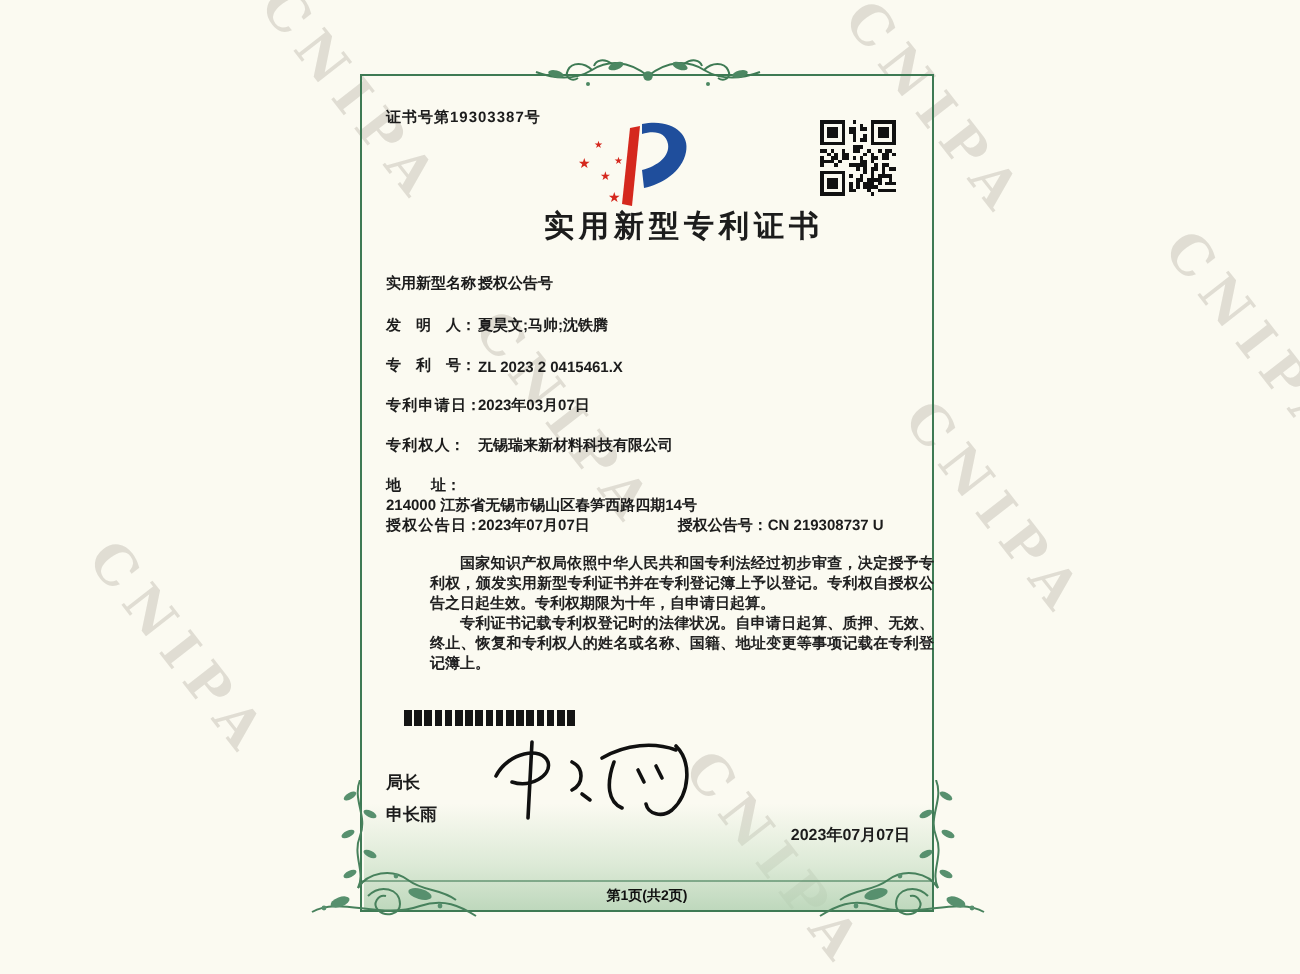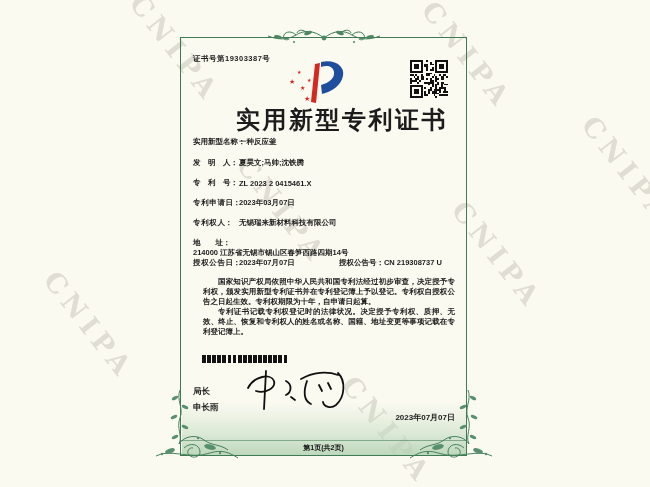--- a/index.html
+++ b/index.html
@@ -9,26 +9,26 @@
   .wm{position:absolute;font-family:"DejaVu Serif",serif;font-weight:bold;font-size:27px;
       letter-spacing:6px;color:rgba(167,163,148,0.32);transform:rotate(52deg);
       transform-origin:left top;white-space:nowrap;pointer-events:none;}
   .frame{position:absolute;left:180px;top:37px;width:287px;height:419px;
          border:1.5px solid #3e7a54;box-sizing:border-box;}
   .grad-band{position:absolute;left:182px;top:402px;width:284px;height:54px;
              background:linear-gradient(to bottom,rgba(206,227,203,0) 0%,
              rgba(197,221,194,0.55) 55%,rgba(178,209,178,0.85) 100%);}
   .cert-no{position:absolute;left:193px;top:54px;font-size:7.5px;font-weight:bold;letter-spacing:0.5px;}
   .title{position:absolute;left:180px;top:104px;width:324px;text-align:center;
-         font-size:24px;font-weight:bold;letter-spacing:2.5px;}
+         font-size:15px;font-weight:bold;letter-spacing:2.5px;}
   .field{position:absolute;left:193px;display:flex;align-items:baseline;font-size:7.5px;}
   .field .lbl{display:inline-block;width:46px;font-weight:bold;white-space:pre;flex:none;}
   .field .val{font-weight:600;white-space:pre;}
   .grant2{margin-left:44px;display:flex;align-items:baseline;}
-  .paras{position:absolute;left:203px;top:277px;width:252px;
+  .paras{position:absolute;left:215px;top:277px;width:252px;
          font-family:"Liberation Serif",serif;font-size:7.5px;line-height:10px;
          font-weight:600;color:#222;text-align:justify;}
   .paras p{margin:0;text-indent:2em;}
   .barcode{position:absolute;left:202px;top:355px;width:86px;height:8px;
            background:repeating-linear-gradient(90deg,#141414 0 3.8px,rgba(0,0,0,0) 3.8px 5.1px);}
   .director-label{position:absolute;left:193px;top:386px;font-size:8.5px;font-weight:bold;font-family:Liberation Serif, serif;}
   .director-name{position:absolute;left:193px;top:402px;font-size:8.5px;font-weight:bold;font-family:Liberation Mono, monospace;}
   .issue-date{position:absolute;left:355px;top:412px;width:100px;text-align:right;
               font-size:8px;font-weight:bold;}
   .foot-rule{position:absolute;left:181px;top:440px;width:285px;border-top:0.5px solid rgba(62,122,84,0.55);}
@@ -264,21 +264,21 @@
         <rect x="19" y="19" width="1" height="1" fill="#111"></rect>
         <rect x="20" y="19" width="1" height="1" fill="#111"></rect>
         <rect x="14" y="20" width="1" height="1" fill="#111"></rect>
       </svg>
   </div>
 
   <div class="title">实用新型专利证书</div>
 
   <div class="field" style="top:137px;">
     <span class="lbl">实用新型名称：</span>
-    <span class="val">一种反应釜</span>
+    <span class="val">授权公告号</span>
   </div>
   <div class="field" style="top:158px;">
     <span class="lbl">发　明　人：</span>
     <span class="val">夏昊文;马帅;沈铁腾</span>
   </div>
   <div class="field" style="top:178px;align-items:flex-end;">
     <span class="lbl">专　利　号：</span>
     <span class="val">ZL 2023 2 0415461.X</span>
   </div>
   <div class="field" style="top:198px;">
@@ -297,21 +297,21 @@
     <span class="lbl">授 权 公 告 日：</span>
     <span class="val">2023年07月07日</span>
     <span class="grant2">
       <span class="lbl" style="width:auto;">授权公告号：</span>
       <span class="val">CN 219308737 U</span>
     </span>
   </div>
 
   <div class="paras">
     <p>国家知识产权局依照中华人民共和国专利法经过初步审查，决定授予专利权，颁发实用新型专利证书并在专利登记簿上予以登记。专利权自授权公告之日起生效。专利权期限为十年，自申请日起算。</p>
-    <p>专利证书记载专利权登记时的法律状况。决定授予专利权、质押、无效、终止、恢复和专利权人的姓名或名称、国籍、地址变更等事项记载在专利登记簿上。</p>
+    <p>专利证书记载专利权登记时的法律状况。自申请日起算、质押、无效、终止、恢复和专利权人的姓名或名称、国籍、地址变更等事项记载在专利登记簿上。</p>
   </div>
 
   <div class="barcode"></div>
 
   <div class="director-label">局长</div>
   <div class="director-name">申长雨</div>
 
   <div class="abs" style="left:240px;top:366px;">
     <svg width="112" height="46" viewBox="0 0 110 46">
       <g stroke="#101010" stroke-width="1.8" fill="none" stroke-linecap="round">

